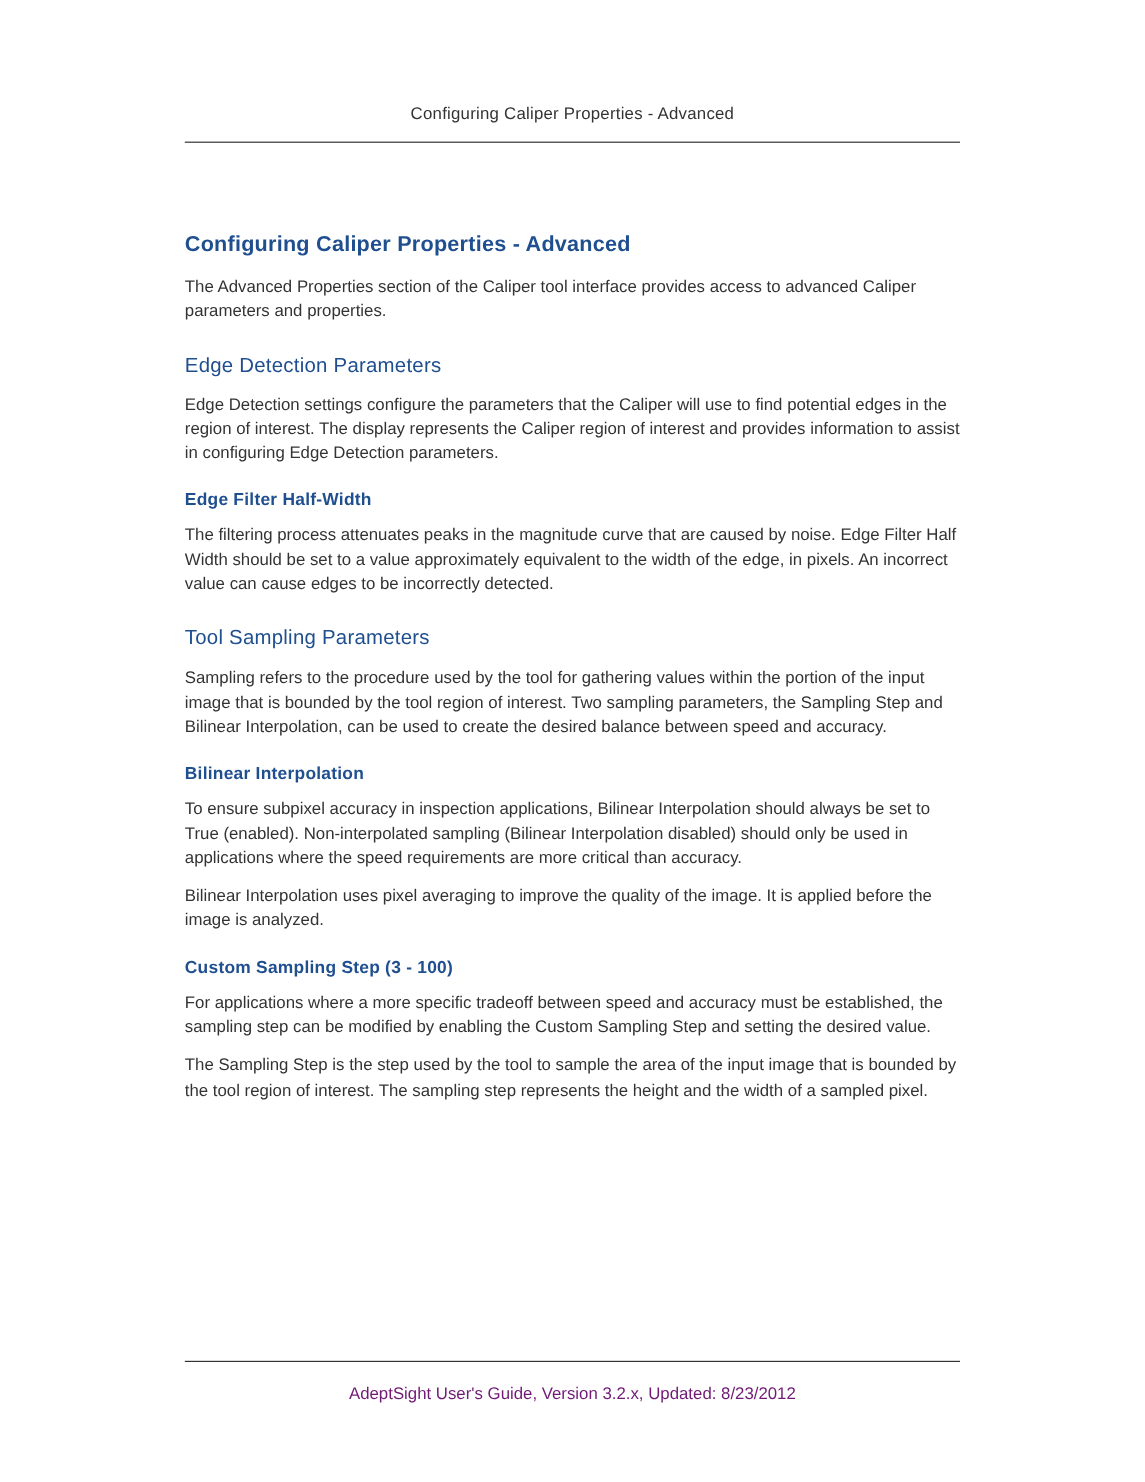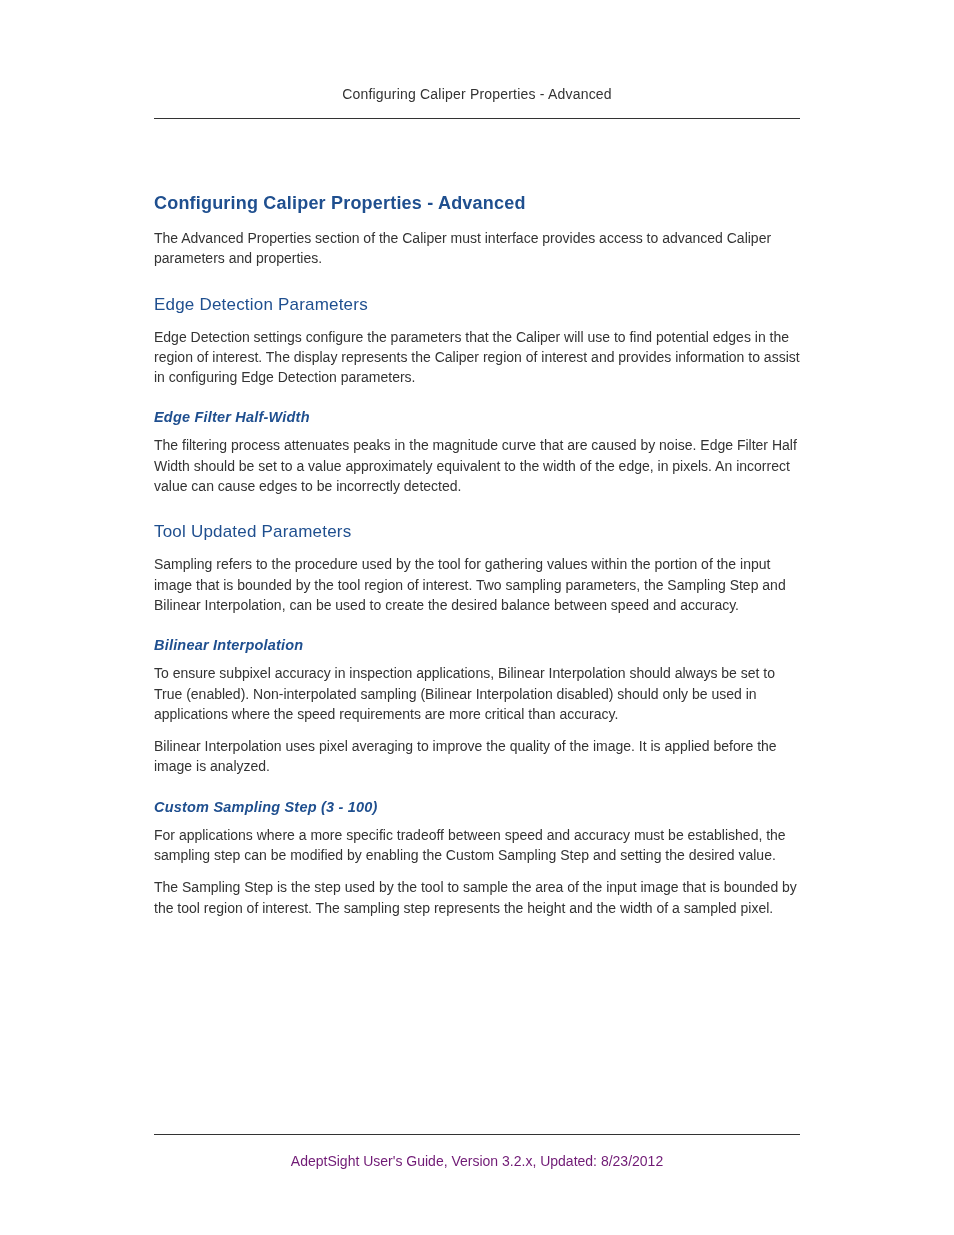--- a/index.html
+++ b/index.html
@@ -33,21 +33,20 @@
     color: #1f4f8f;
     font-weight: normal;
     font-size: 17px;
     margin-top: 26px;
     margin-bottom: 12px;
     letter-spacing: 0.2px;
   }
   .h3 {
     color: #1f4f8f;
     font-weight: bold;
-    font-style: italic;
     font-size: 14.5px;
     margin-top: 22px;
     margin-bottom: 10px;
     letter-spacing: 0.2px;
   }
   .para {
     font-size: 14px;
     line-height: 1.45;
     color: #333;
     margin-bottom: 12px;
@@ -79,29 +78,29 @@
 </head>
 <body>
 
 <div class="page">
 
   <div class="running-header">Configuring Caliper Properties - Advanced</div>
 
   <div class="content">
 
     <div class="h1">Configuring Caliper Properties - Advanced</div>
-    <div class="para">The Advanced Properties section of the Caliper must interface provides access to advanced Caliper parameters and properties.</div>
+    <div class="para">The Advanced Properties section of the Caliper tool interface provides access to advanced Caliper parameters and properties.</div>
 
     <div class="h2">Edge Detection Parameters</div>
     <div class="para">Edge Detection settings configure the parameters that the Caliper will use to find potential edges in the region of interest. The display represents the Caliper region of interest and provides information to assist in configuring Edge Detection parameters.</div>
 
     <div class="h3">Edge Filter Half-Width</div>
     <div class="para">The filtering process attenuates peaks in the magnitude curve that are caused by noise. Edge Filter Half Width should be set to a value approximately equivalent to the width of the edge, in pixels. An incorrect value can cause edges to be incorrectly detected.</div>
 
-    <div class="h2">Tool Updated Parameters</div>
+    <div class="h2">Tool Sampling Parameters</div>
     <div class="para">Sampling refers to the procedure used by the tool for gathering values within the portion of the input image that is bounded by the tool region of interest. Two sampling parameters, the Sampling Step and Bilinear Interpolation, can be used to create the desired balance between speed and accuracy.</div>
 
     <div class="h3">Bilinear Interpolation</div>
     <div class="para">To ensure subpixel accuracy in inspection applications, Bilinear Interpolation should always be set to True (enabled). Non-interpolated sampling (Bilinear Interpolation disabled) should only be used in applications where the speed requirements are more critical than accuracy.</div>
     <div class="para">Bilinear Interpolation uses pixel averaging to improve the quality of the image. It is applied before the image is analyzed.</div>
 
     <div class="h3">Custom Sampling Step (3 - 100)</div>
     <div class="para">For applications where a more specific tradeoff between speed and accuracy must be established, the sampling step can be modified by enabling the Custom Sampling Step and setting the desired value.</div>
     <div class="para">The Sampling Step is the step used by the tool to sample the area of the input image that is bounded by the tool region of interest. The sampling step represents the height and the width of a sampled pixel.</div>
 

